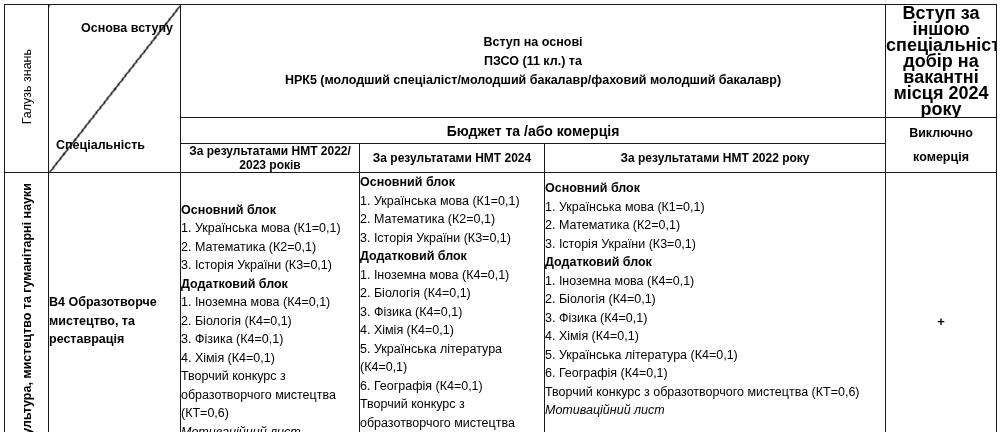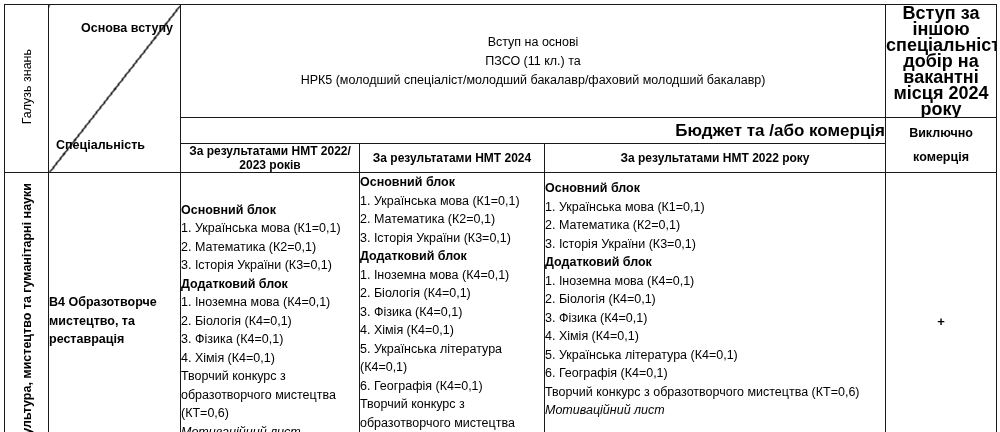--- a/index.html
+++ b/index.html
@@ -55,26 +55,26 @@
   .corner .top-label {
     position: absolute; top: 16px; right: 7px;
     font-weight: bold; font-size: 12.5px;
   }
   .corner .bottom-label {
     position: absolute; bottom: 20px; left: 7px;
     font-weight: bold; font-size: 12.5px; margin-top: 8px;
   }
 
   
-  .main-hdr { text-align: center; font-weight: normal; font-size: 12.5px; line-height: 19px; }
+  .main-hdr { text-align: center; font-weight: bold; font-size: 12.5px; line-height: 19px; }
   .right-hdr {
     text-align: center; font-weight: bold; font-size: 18px; line-height: 16px;
     padding: 2px 9px;
   }
-  .budget-hdr { text-align: right; font-weight: bold; font-size: 17px; }
+  .budget-hdr { text-align: center; font-weight: bold; font-size: 14px; }
   .nmt-hdr {
     text-align: center; font-weight: bold; font-size: 12px; line-height: 14px;
     padding: 0 4px;
   }
   .excl-hdr {
     text-align: center; font-weight: bold; font-size: 12.5px; line-height: 24px;
     padding: 0 12px;
   }
 
   

